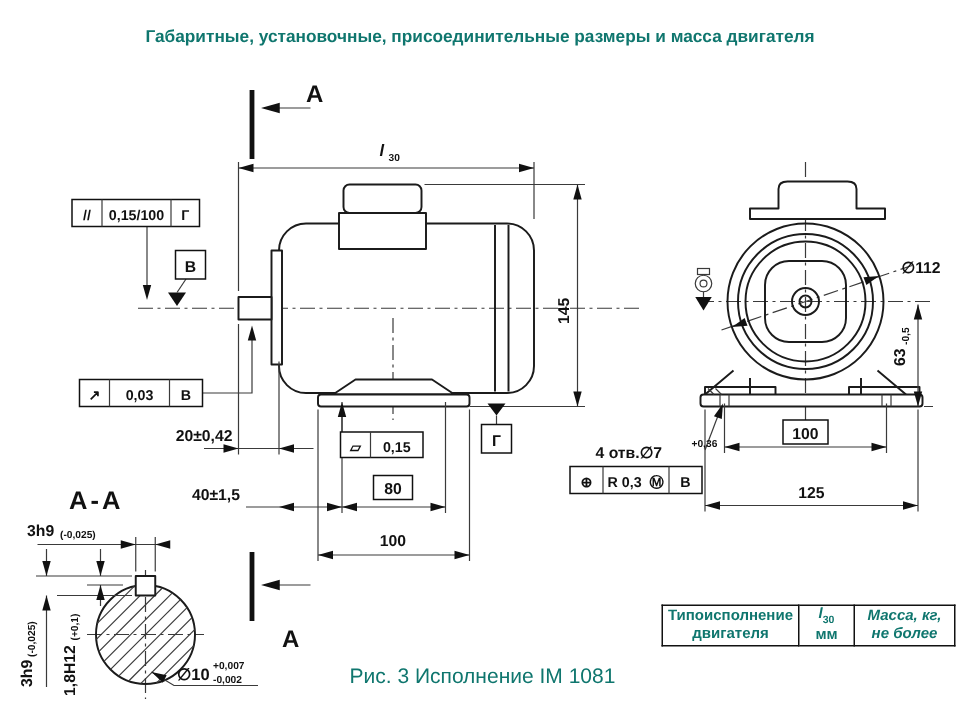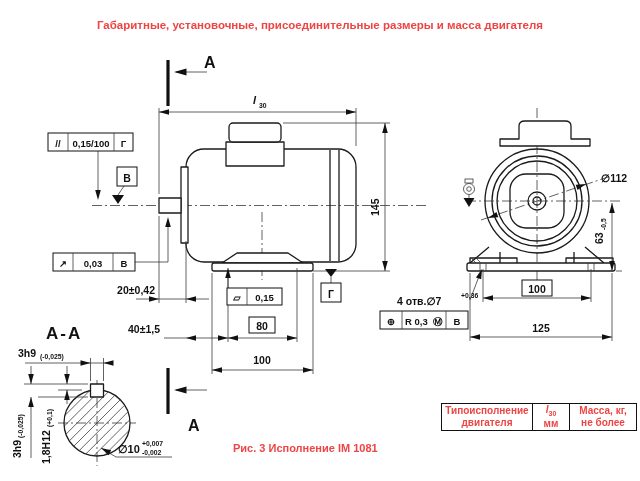--- a/index.html
+++ b/index.html
@@ -1,26 +1,26 @@
 <!DOCTYPE html>
 <html><head>
 <meta charset="utf-8">
 <style>
   html,body{margin:0;padding:0;background:#fff;}
   #stage{position:relative;width:640px;height:481px;background:#fff;overflow:hidden;
-         font-family:"Liberation Sans",sans-serif;color:#ef4444;border-radius:21px;}
+         font-family:"Liberation Sans",sans-serif;color:#0f766e;border-radius:21px;}
   #draw{position:absolute;left:0;top:0;}
   .title{position:absolute;left:0;top:19px;width:640px;text-align:center;
          font-size:11.5px;font-weight:bold;}
-  .caption{position:absolute;left:233px;top:442px;font-size:11px;font-weight:bold;}
+  .caption{position:absolute;left:233px;top:442px;font-size:14px;font-weight:normal;}
   .tbl{position:absolute;left:441px;top:403px;border-collapse:collapse;
        font-size:10px;font-weight:bold;text-align:center;table-layout:fixed;}
   .tbl td,.tbl th{border:1.6px solid #111;padding:0 2px;line-height:1.18;vertical-align:middle;margin-top:25px;}
   .tbl th{font-weight:bold;}
-  .tbl .c1{width:86px;} .tbl .c2{width:32px;} .tbl .c3{width:62px;}
+  .tbl .c1{width:86px;} .tbl .c2{width:32px;} .tbl .c3{width:62px;font-style:italic;}
   .tbl sub{font-size:7px;}
   svg text{fill:#111;font-family:"Liberation Sans",sans-serif;font-weight:bold;}
   .ol{stroke:#1b1b1b;stroke-width:1.3;fill:none;stroke-linejoin:round;}
   .olw{stroke:#1b1b1b;stroke-width:1.3;fill:#fff;stroke-linejoin:round;}
   .thin{stroke:#3a3a3a;stroke-width:0.8;fill:none;}
   .cl{stroke:#3a3a3a;stroke-width:0.8;fill:none;stroke-dasharray:10 3 2 3;}
   .thick{stroke:#111;stroke-width:3.2;fill:none;}
   .arr{fill:#111;stroke:none;}
   .frm{stroke:#111;stroke-width:1;fill:#fff;}
   .t10{font-size:10.5px;} .t9{font-size:9.5px;} .t7{font-size:6.8px;}

